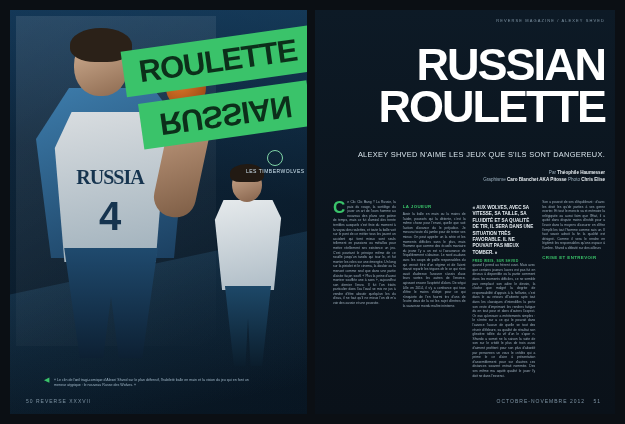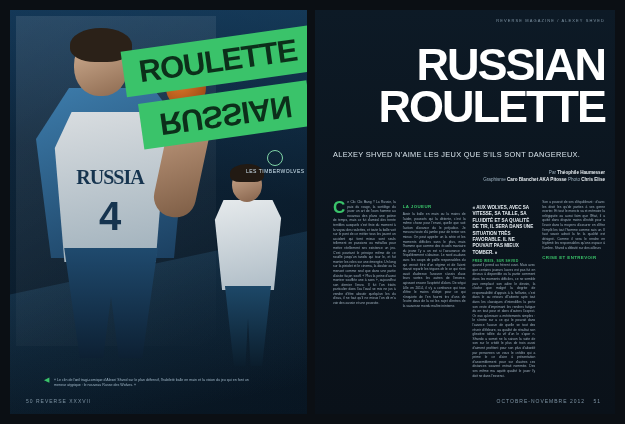--- a/index.html
+++ b/index.html
@@ -72,21 +72,21 @@
 
   .folio-left{position:absolute;left:16px;bottom:10px;color:#7e93a3;font-size:5px;letter-spacing:1px;}
 
   
   .page-right{position:absolute;left:315px;top:10px;width:300px;height:404px;
     background:linear-gradient(180deg,#0d1a26 0%,#0b141d 55%,#0a1119 100%);overflow:hidden;}
   .right-tag{position:absolute;right:10px;top:8px;color:#7f94a4;font-size:4px;letter-spacing:1.1px;}
   .big-title{position:absolute;left:18px;top:34px;width:272px;color:#fff;font-weight:bold;
     font-size:45px;line-height:42px;letter-spacing:-2px;text-align:right;}
   .big-title .l2{display:block;}
-  .subtitle{position:absolute;left:18px;top:140px;width:272px;color:#d7e3ea;
+  .subtitle{position:absolute;left:18px;top:140px;width:272px;text-align:right;color:#d7e3ea;
     font-size:7.4px;letter-spacing:.3px;}
   .byline{position:absolute;left:18px;top:160px;width:272px;text-align:right;color:#9fb3c1;font-size:4.6px;}
   .byline b{color:#e8eef2;}
   .byline .l2{display:block;margin-top:2px;}
 
   .cols{position:absolute;left:18px;top:190px;width:272px;height:200px;
     display:flex;gap:7px;}
   .col{width:86px;}
   .col p{margin:0 0 4px 0;color:#9fb0bd;font-size:3.3px;line-height:4.6px;text-align:justify;}
   .dropcap{float:left;font-size:17px;line-height:14px;color:#3ac36a;font-weight:bold;margin:1px 2px 0 0;}

